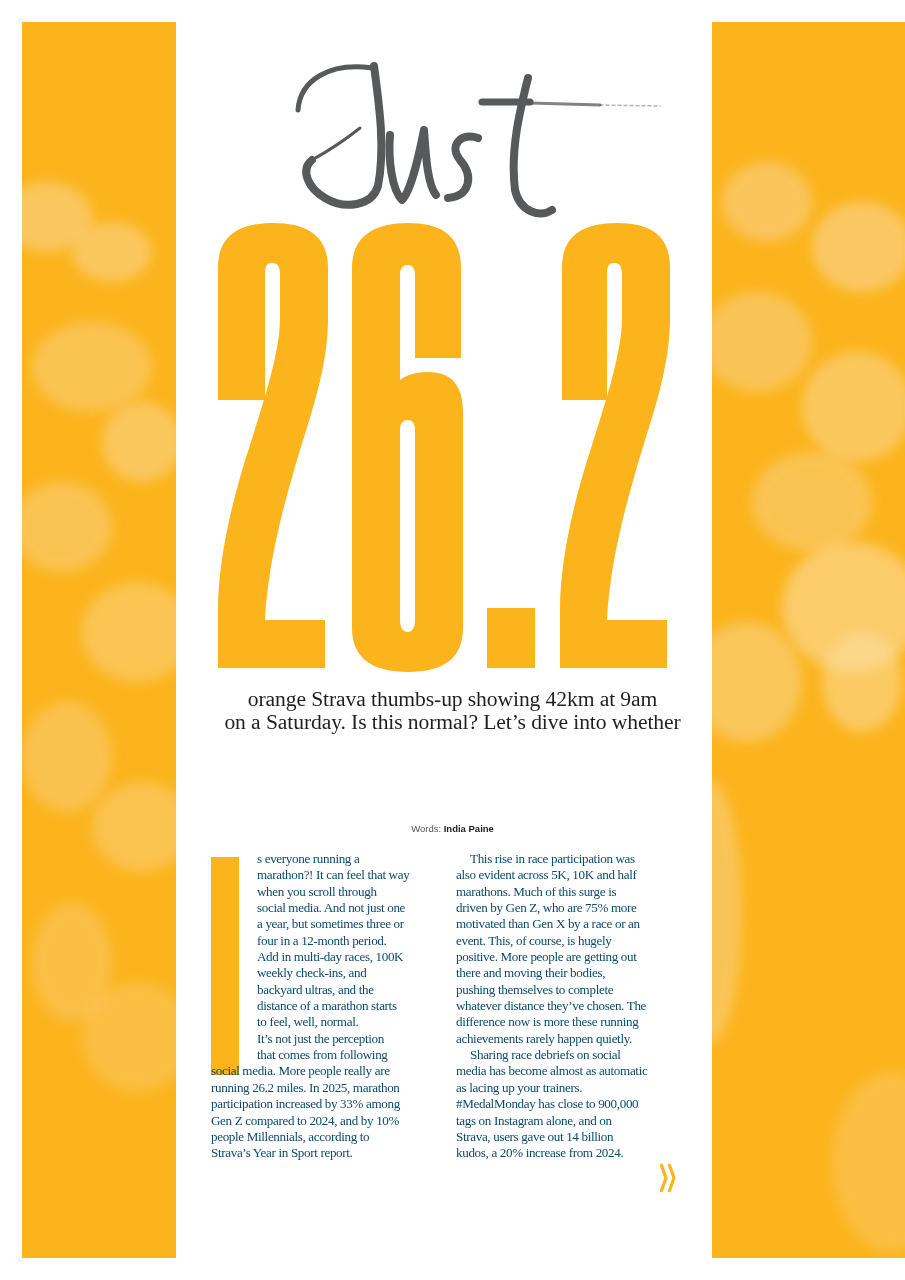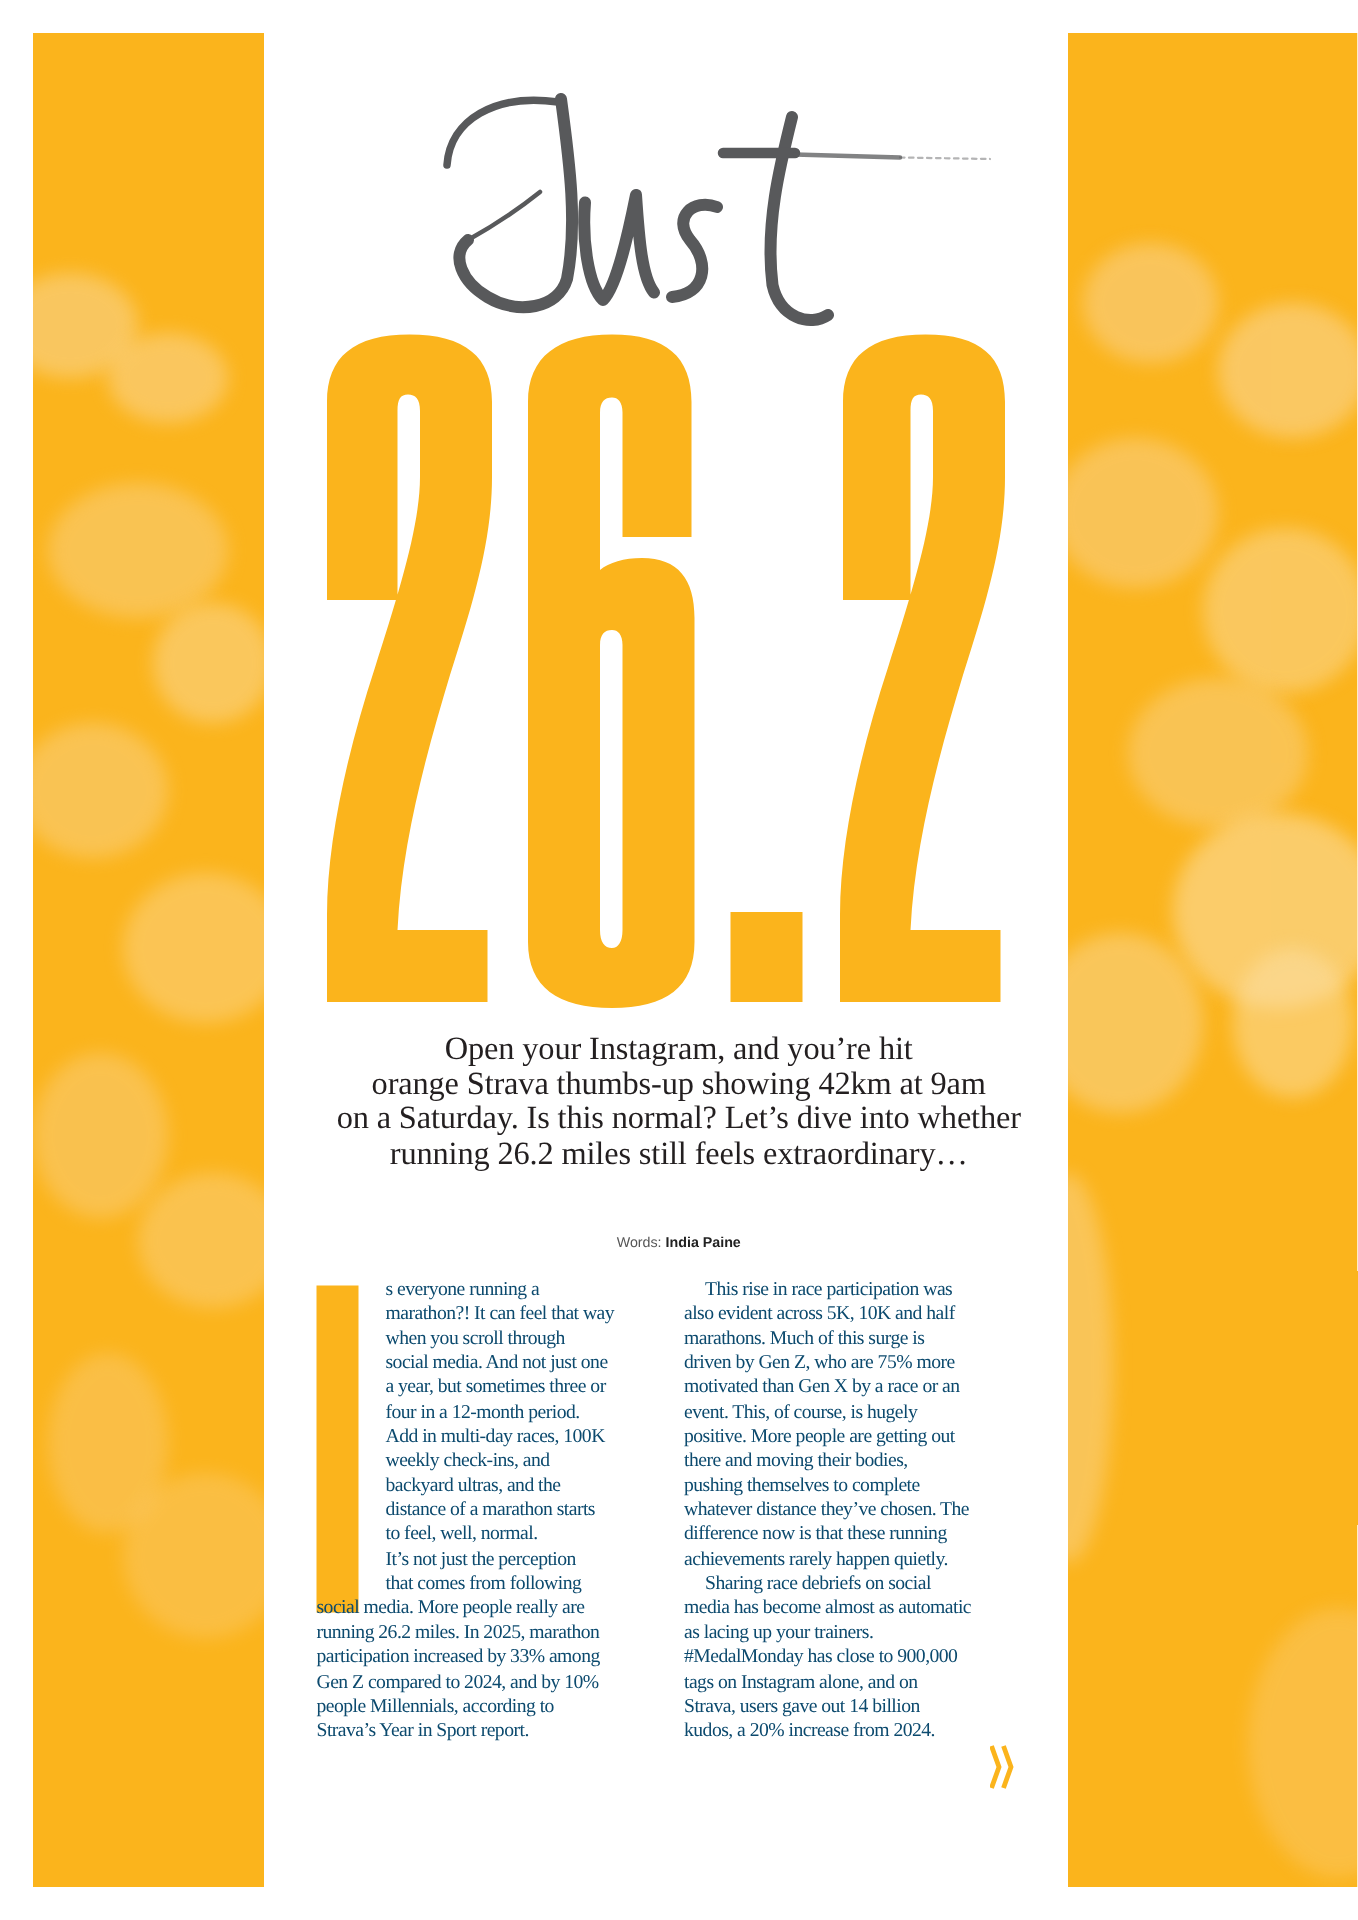--- a/index.html
+++ b/index.html
@@ -116,24 +116,22 @@
     <rect x="487" y="608" width="48" height="60"></rect>
 
     <path d="M562 400 L562 268 C562 238 580 223 617 223 C654 223 670 238 670 268 L670 318
              C670 360 658 400 642 450 C 627 500 610 560 607 620 L667 620 L667 668 L560 668
              L560 610 C560 560 574 500 592 445 C 608 395 622 350 622 318 L622 274
              C622 266 619 263 614 263 C609 263 607 266 607 274 L607 400 Z"></path>
   </g>
 </svg>
 
 <div class="standfirst">
-  <span>Open your Instagram, and you’re hit</span>
   <span>orange Strava thumbs-up showing 42km at 9am</span>
   <span>on a Saturday. Is this normal? Let’s dive into whether</span>
-  <span>running 26.2 miles still feels extraordinary…</span>
 </div>
 
 <div class="byline">
   <span>Words:</span>
   <b>India Paine</b>
 </div>
 
 <div class="dropcap">
   
 </div>
@@ -164,21 +162,21 @@
   <span class="line ind2">This rise in race participation was</span>
   <span class="line">also evident across 5K, 10K and half</span>
   <span class="line">marathons. Much of this surge is</span>
   <span class="line">driven by Gen Z, who are 75% more</span>
   <span class="line">motivated than Gen X by a race or an</span>
   <span class="line">event. This, of course, is hugely</span>
   <span class="line">positive. More people are getting out</span>
   <span class="line">there and moving their bodies,</span>
   <span class="line">pushing themselves to complete</span>
   <span class="line">whatever distance they’ve chosen. The</span>
-  <span class="line">difference now is that these running</span>
+  <span class="line">difference now is more these running</span>
   <span class="line">achievements rarely happen quietly.</span>
   <span class="line ind2">Sharing race debriefs on social</span>
   <span class="line">media has become almost as automatic</span>
   <span class="line">as lacing up your trainers.</span>
   <span class="line">#MedalMonday has close to 900,000</span>
   <span class="line">tags on Instagram alone, and on</span>
   <span class="line">Strava, users gave out 14 billion</span>
   <span class="line">kudos, a 20% increase from 2024.</span>
 </div>
 

